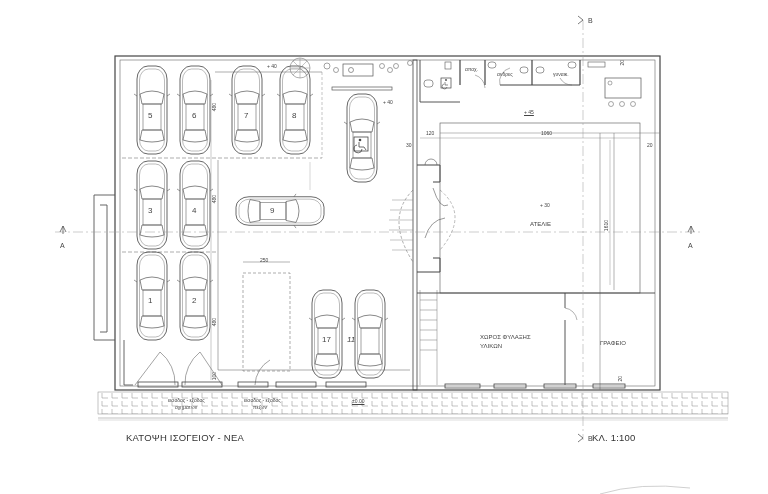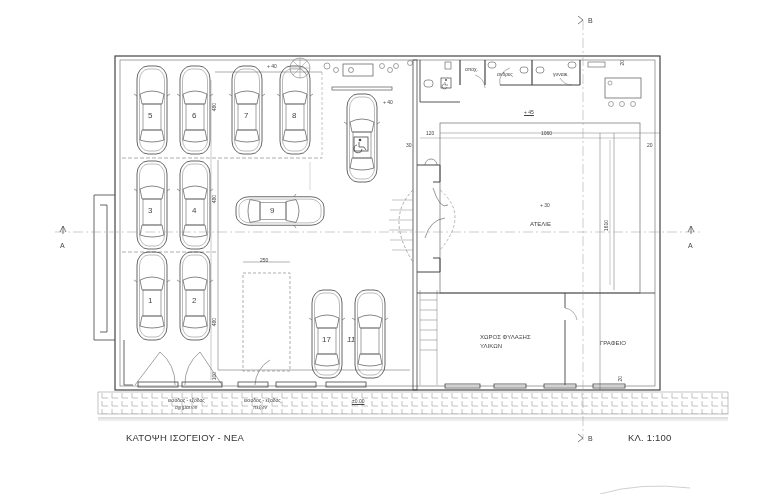--- a/index.html
+++ b/index.html
@@ -219,13 +219,13 @@
 <div class="lbl lbl-sm vert" style="left:212px;top:372px;">100</div>
 <div class="lbl lbl-sm vert" style="left:620px;top:60px;">20</div>
 <div class="lbl lbl-sm vert" style="left:618px;top:376px;">20</div>
 
 <div class="lbl" style="left:60px;top:242px;">A</div>
 <div class="lbl" style="left:688px;top:242px;">A</div>
 <div class="lbl" style="left:588px;top:17px;">B</div>
 <div class="lbl" style="left:588px;top:435px;">B</div>
 
 <div class="lbl lbl-title" style="left:126px;top:433px;">ΚΑΤΟΨΗ ΙΣΟΓΕΙΟΥ - ΝΕΑ</div>
-<div class="lbl lbl-title" style="left:628px;top:433px;">ΚΛ. 1:100</div>
+<div class="lbl lbl-title" style="left:592px;top:433px;">ΚΛ. 1:100</div>
 
 </body></html>

